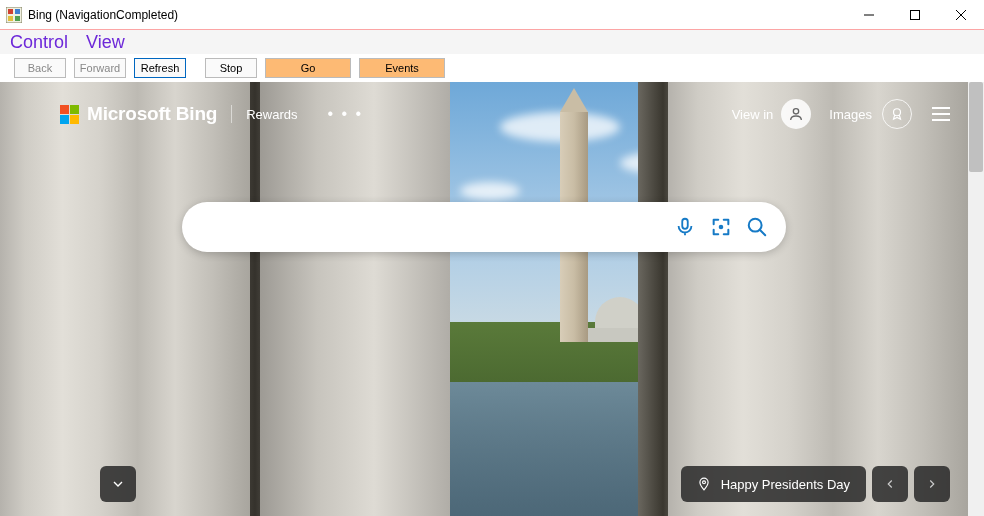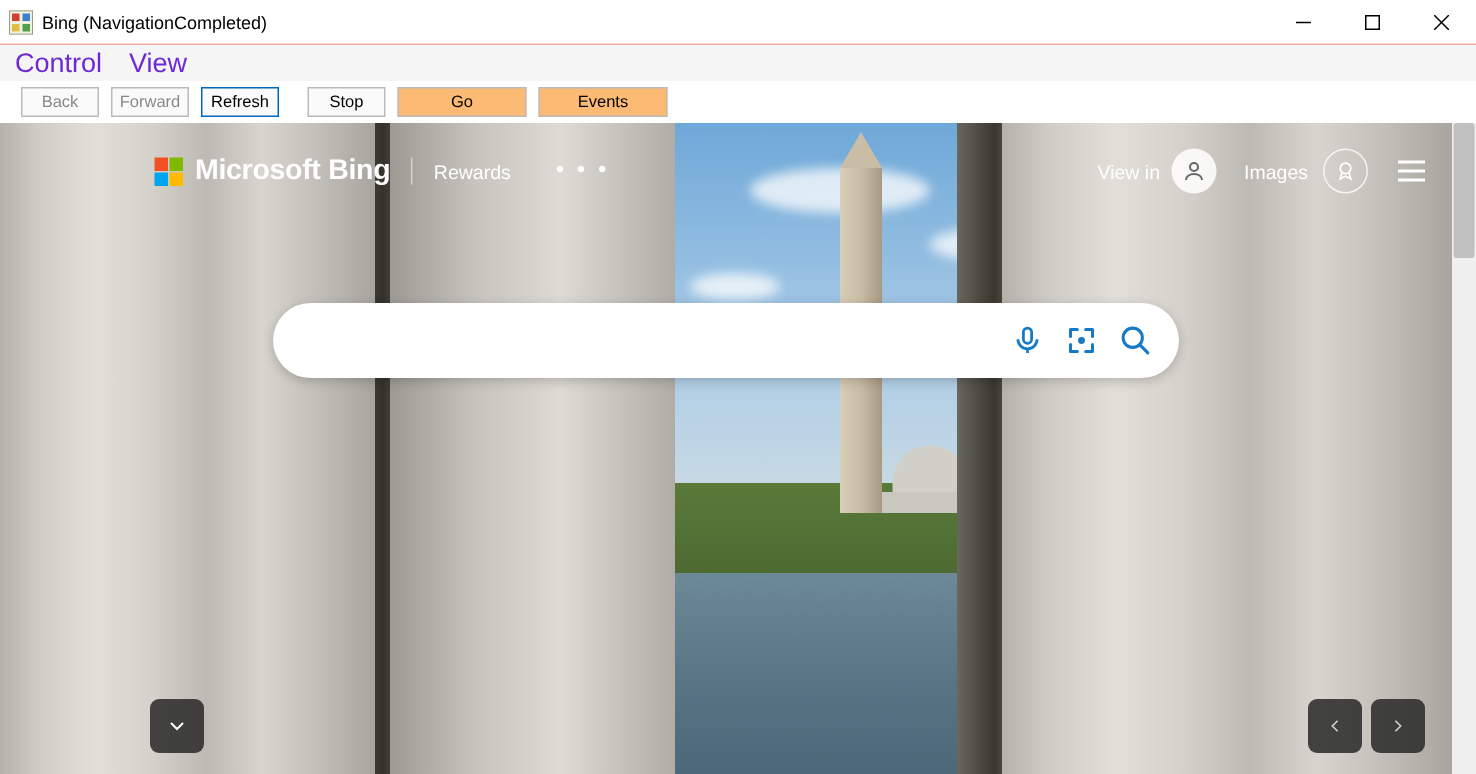--- a/index.html
+++ b/index.html
@@ -40,21 +40,21 @@
   .capitol::after { content:""; position:absolute; left:-20px; bottom:0; width:90px; height:14px; background:#c8c8c0; }
   
   .pillar { position: absolute; top: 0; bottom: 0; background: linear-gradient(90deg, #b5b2ac 0%, #cfccc5 10%, #e2dfd8 25%, #d5d2cb 40%, #bdbab3 55%, #d8d5ce 70%, #c2bfb8 85%, #a8a59e 100%); }
   .pillar.left1 { left: 0; width: 250px; }
   .pillar.left2 { left: 260px; width: 190px; background: linear-gradient(90deg, #9d9a94 0%, #c7c4bd 30%, #dedbd4 60%, #b0ada7 100%); }
   .pillar.shadow-gap { position:absolute; left:240px; top:0; bottom:0; width:30px; background:linear-gradient(90deg, #4a4740, #35322c, #55524b); }
   .pillar.right1 { right: 0; width: 300px; }
   .pillar.rshadow { position:absolute; right:280px; top:0; bottom:0; width:50px; background:linear-gradient(90deg, #6a675f, #3a372f, #88857d); }
   
   
-  .bingbar { position: absolute; top: 12px; left: 0; right: 16px; height: 40px; display: flex; align-items: center; padding: 0 18px 0 103px; color: #fff; font-size: 13px; }
+  .bingbar { position: absolute; top: 12px; left: 0; right: 16px; height: 40px; display: flex; align-items: center; padding: 0 18px 0 60px; color: #fff; font-size: 13px; }
   .mslogo { display: grid; grid-template-columns: 9px 9px; grid-template-rows: 9px 9px; gap: 1px; margin-right: 8px; }
   .mslogo span:nth-child(1){background:#f25022;} .mslogo span:nth-child(2){background:#7fba00;} .mslogo span:nth-child(3){background:#00a4ef;} .mslogo span:nth-child(4){background:#ffb900;}
   .bingname { font-size: 19px; font-weight: 600; letter-spacing: -0.2px; }
   .vline { width: 1px; height: 18px; background: rgba(255,255,255,0.5); margin: 0 14px; }
   .bingbar .link { cursor: pointer; }
   .dots { margin-left: 30px; letter-spacing: 2px; font-size: 16px; }
   .spacer { flex: 1; }
   .avatar { width: 30px; height: 30px; border-radius: 50%; background: rgba(255,255,255,0.85); display:flex; align-items:center; justify-content:center; margin-left:8px; }
   .medal { width: 30px; height: 30px; border-radius: 50%; border: 1.5px solid rgba(255,255,255,0.8); display:flex; align-items:center; justify-content:center; margin-left:10px; }
   .hamburger { margin-left: 20px; display:flex; flex-direction:column; gap:4px; }
@@ -188,20 +188,27 @@
           <line x1="15" y1="15" x2="21" y2="21" stroke="#167ac6" stroke-width="2.2" stroke-linecap="round"></line>
         </svg>
     </span>
   </div>
 
   <div class="scroll-down">
     <svg width="16" height="16" viewBox="0 0 24 24">
         <path d="M6 9l6 6 6-6" fill="none" stroke="#fff" stroke-width="2"></path>
       </svg>
   </div>
+  <div class="caption-pill">
+    <svg width="14" height="14" viewBox="0 0 24 24">
+        <path d="M12 2a7 7 0 0 0-7 7c0 5 7 13 7 13s7-8 7-13a7 7 0 0 0-7-7z" fill="none" stroke="#fff" stroke-width="2"></path>
+        <circle cx="12" cy="9" r="2.5" fill="none" stroke="#fff" stroke-width="2"></circle>
+      </svg>
+    <span>Happy Presidents Day</span>
+  </div>
   <div class="navbtn prev">
     <svg width="14" height="14" viewBox="0 0 24 24">
         <path d="M15 6l-6 6 6 6" fill="none" stroke="#ccc" stroke-width="2"></path>
       </svg>
   </div>
   <div class="navbtn next">
     <svg width="14" height="14" viewBox="0 0 24 24">
         <path d="M9 6l6 6-6 6" fill="none" stroke="#ccc" stroke-width="2"></path>
       </svg>
   </div>

